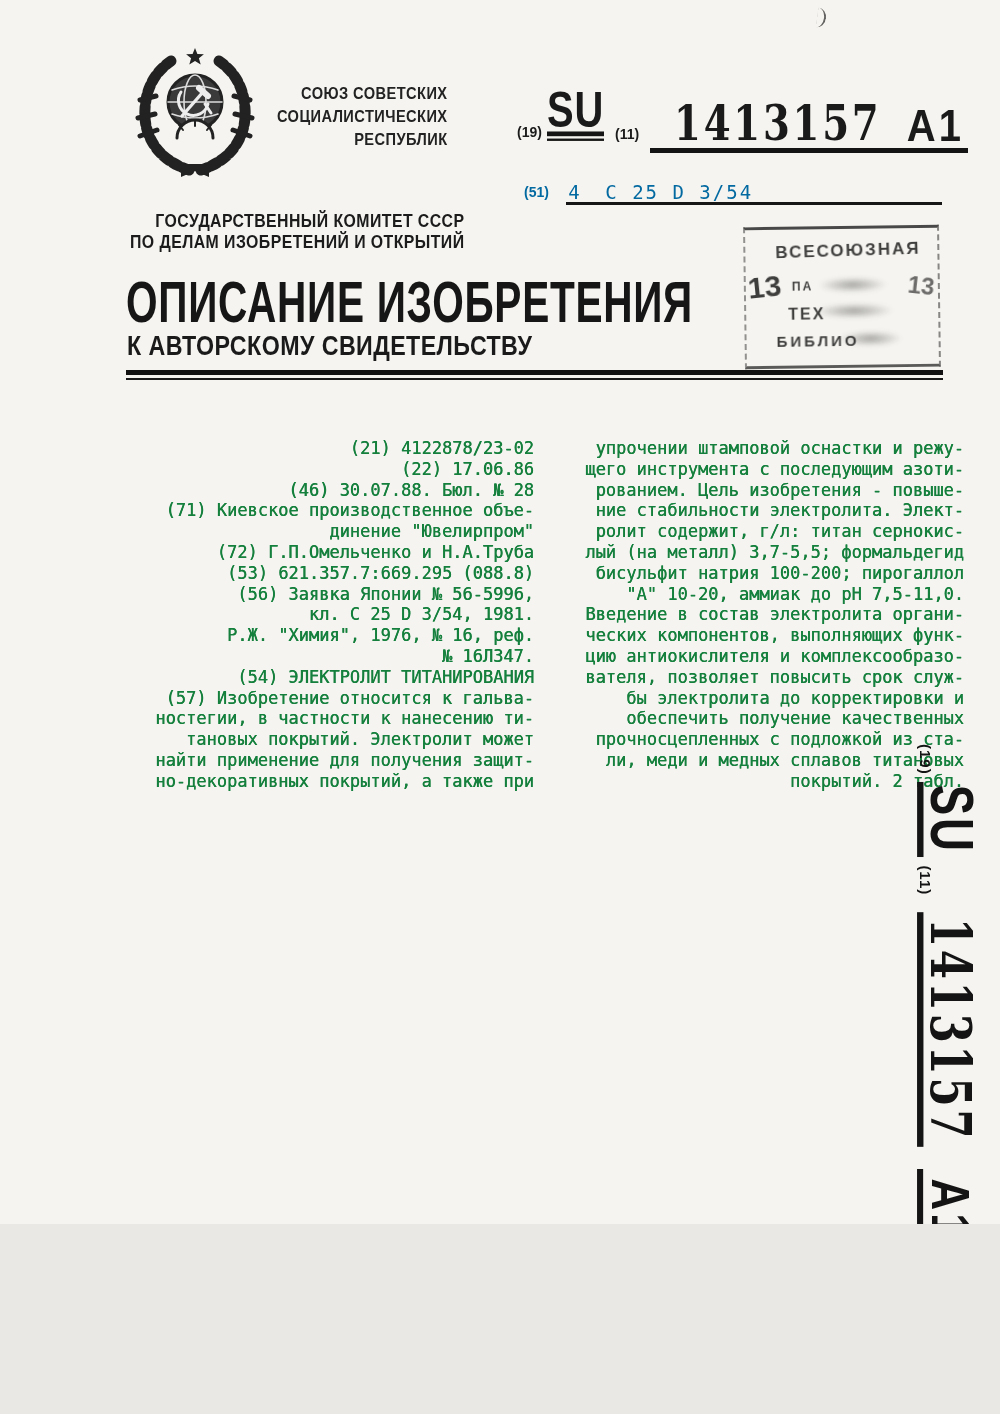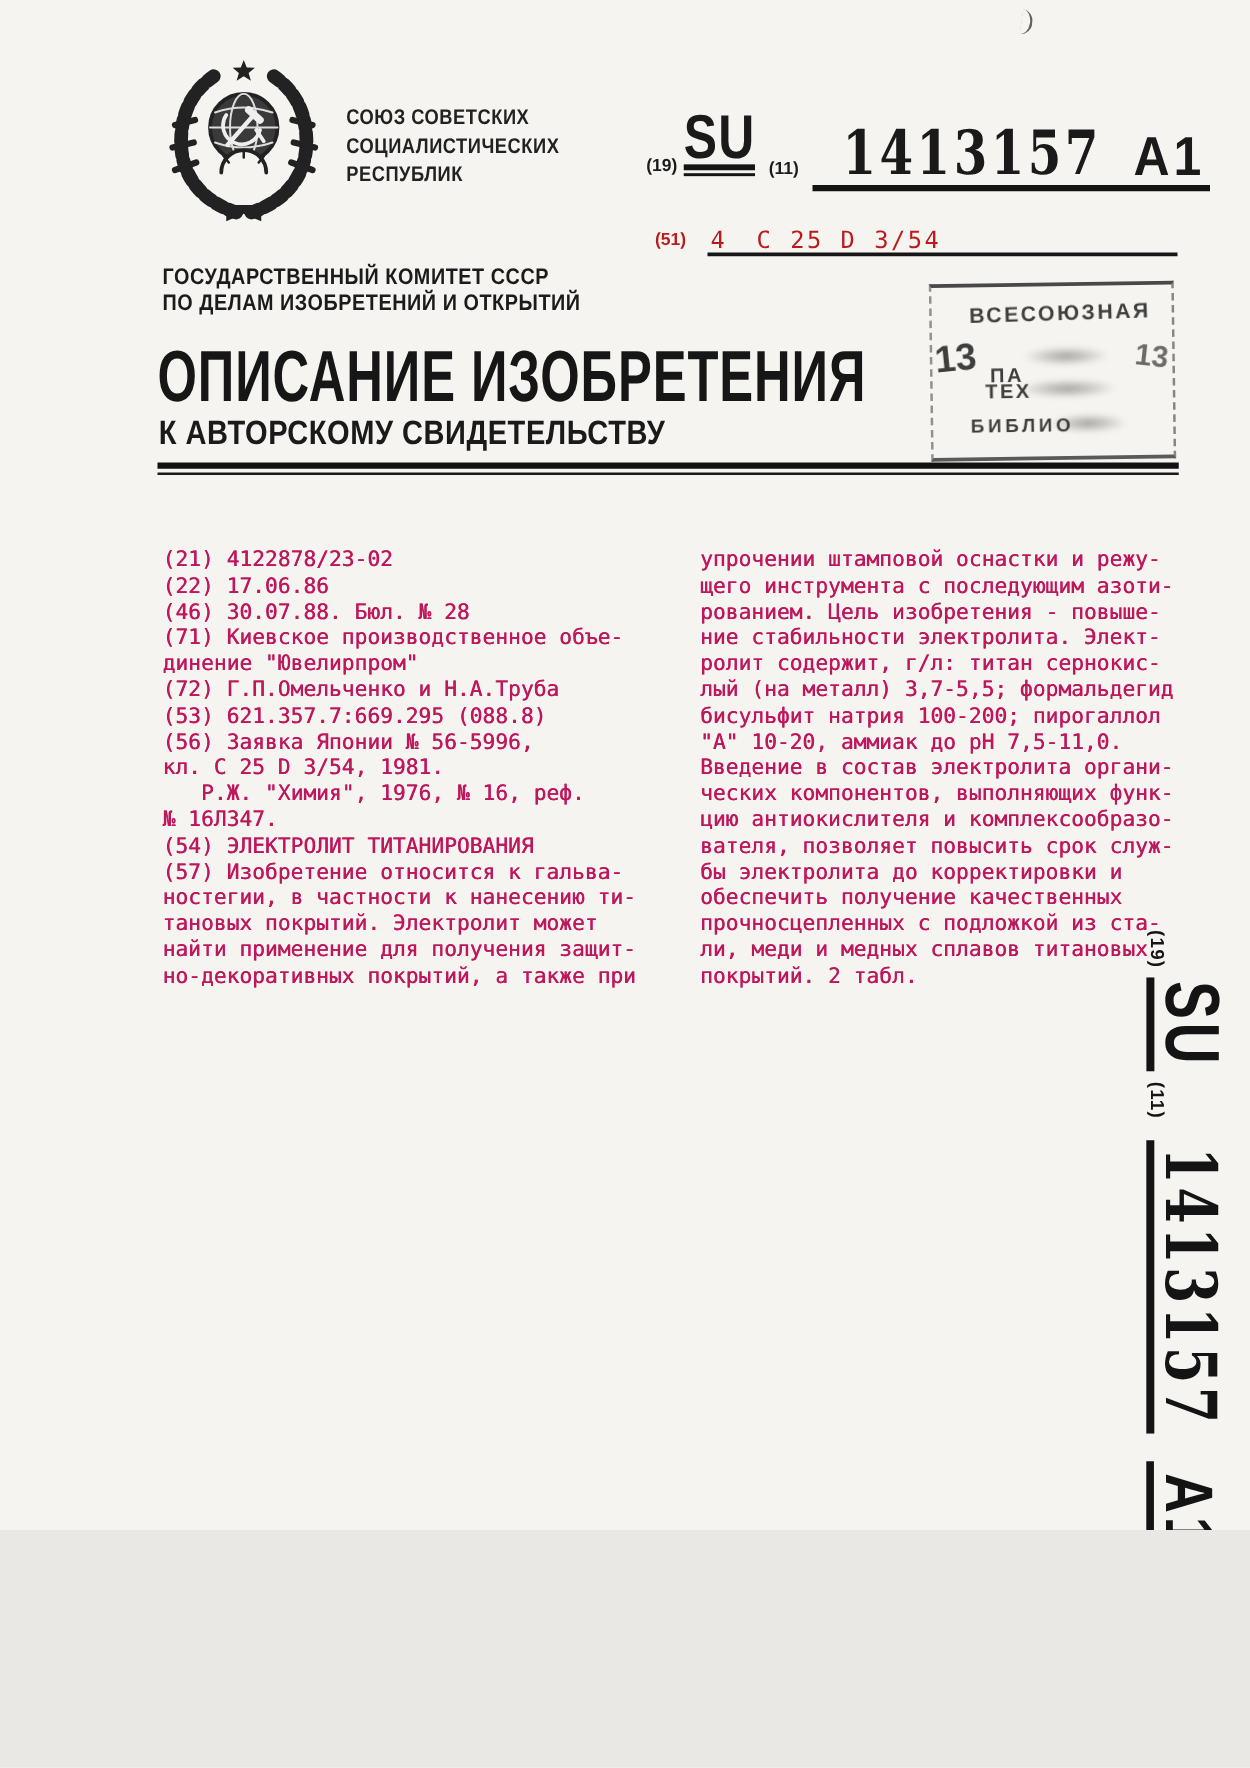--- a/index.html
+++ b/index.html
@@ -1,19 +1,20 @@
 <!DOCTYPE html>
 <html><head>
 <meta charset="utf-8">
 <style>
   html,body{margin:0;padding:0;background:#e9e8e4;}
   .page{
     position:relative;width:1000px;height:1224px;margin:0 auto;
     background:#f5f4f0;color:#1a1a1a;overflow:hidden;
     font-family:"DejaVu Sans Mono",monospace;
+    text-align:right;
   }
   .abs{position:absolute;}
 
   
   .emblem{left:133px;top:46px;width:124px;height:132px;}
   .union{
     left:277px;top:82px;font:700 17px "Liberation Sans",sans-serif;
     line-height:23px;white-space:pre-line;letter-spacing:.5px;
     transform:scale(.86,1);transform-origin:0 0;color:#222;
   }
@@ -34,21 +35,21 @@
   .hdr-numrow{
     left:650px;top:96px;width:290px;height:47px;border-bottom:5px solid #141414;
     display:flex;align-items:flex-end;justify-content:space-between;
     padding:0 4px 5px 24px;box-sizing:content-box;
   }
   .hdr-number{font:700 42px "DejaVu Serif",serif;letter-spacing:3px;line-height:.8;
     transform:scale(.92,1.16);transform-origin:0 100%;}
   .hdr-kind{font:700 40px "Liberation Sans",sans-serif;letter-spacing:3px;line-height:.8;
     transform:scale(1,1.1);transform-origin:0 100%;}
 
-  .ipc-row{left:524px;top:181px;font-size:19px;color:#b91c1c;}
+  .ipc-row{left:524px;top:181px;font-size:19px;color:#0369a1;}
   .ipc-label{font:700 14px "Liberation Sans",sans-serif;vertical-align:2px;}
   .ipc-edition{margin-left:8px;}
   .ipc-class{margin-left:14px;letter-spacing:2px;}
   .ipc-underline{left:566px;top:202px;width:376px;height:3px;background:#161616;}
 
   
   .doc-title{
     left:126px;top:268px;font:700 58px "Liberation Sans",sans-serif;
     letter-spacing:1px;transform:scale(.70,1);transform-origin:0 0;
     white-space:nowrap;color:#161616;
@@ -67,33 +68,33 @@
     transform:rotate(-.8deg);
     border-top:3px solid rgba(25,25,25,.78);
     border-bottom:3px solid rgba(25,25,25,.7);
     border-left:2px dashed rgba(25,25,25,.45);
     border-right:2px dashed rgba(25,25,25,.5);
     color:rgba(22,22,22,.82);
   }
   .stamp .row{position:absolute;font-family:"Liberation Sans",sans-serif;font-weight:700;
     filter:blur(.4px);white-space:nowrap;}
   .st-1{left:30px;top:12px;font-size:17px;letter-spacing:2px;transform:rotate(-1deg);}
-  .st-2{left:46px;top:50px;font-size:16px;letter-spacing:2px;margin-top:13px;}
+  .st-2{left:46px;top:50px;font-size:12px;letter-spacing:2px;}
   .st-3{left:42px;top:76px;font-size:16px;letter-spacing:2px;}
   .st-4{left:30px;top:103px;font-size:15px;letter-spacing:3px;filter:blur(.7px);}
   .st-nl{left:2px;top:40px;font:700 30px "DejaVu Serif",serif;transform:rotate(-5deg);filter:blur(.3px);}
   .st-nr{right:3px;top:44px;font:700 24px "DejaVu Serif",serif;transform:rotate(7deg);
     opacity:.75;filter:blur(.6px);}
   .smudge{position:absolute;border-radius:50%;filter:blur(2px);
     background:radial-gradient(ellipse,rgba(35,35,35,.38),rgba(35,35,35,0) 70%);}
 
   
   .col{
     top:438px;font-size:17px;line-height:20.8px;white-space:pre-wrap;
-    color:#be185d;text-shadow:.35px 0 0 currentColor;
+    color:#15803d;text-shadow:.35px 0 0 currentColor;
   }
   .colL{left:130px;width:404px;}
   .colR{left:560px;width:404px;}
 
   
   .sidebar{
     left:1001px;top:744px;width:438px;height:84px;
     transform:rotate(90deg);transform-origin:0 0;
     display:flex;align-items:flex-end;white-space:nowrap;color:#141414;
   }

